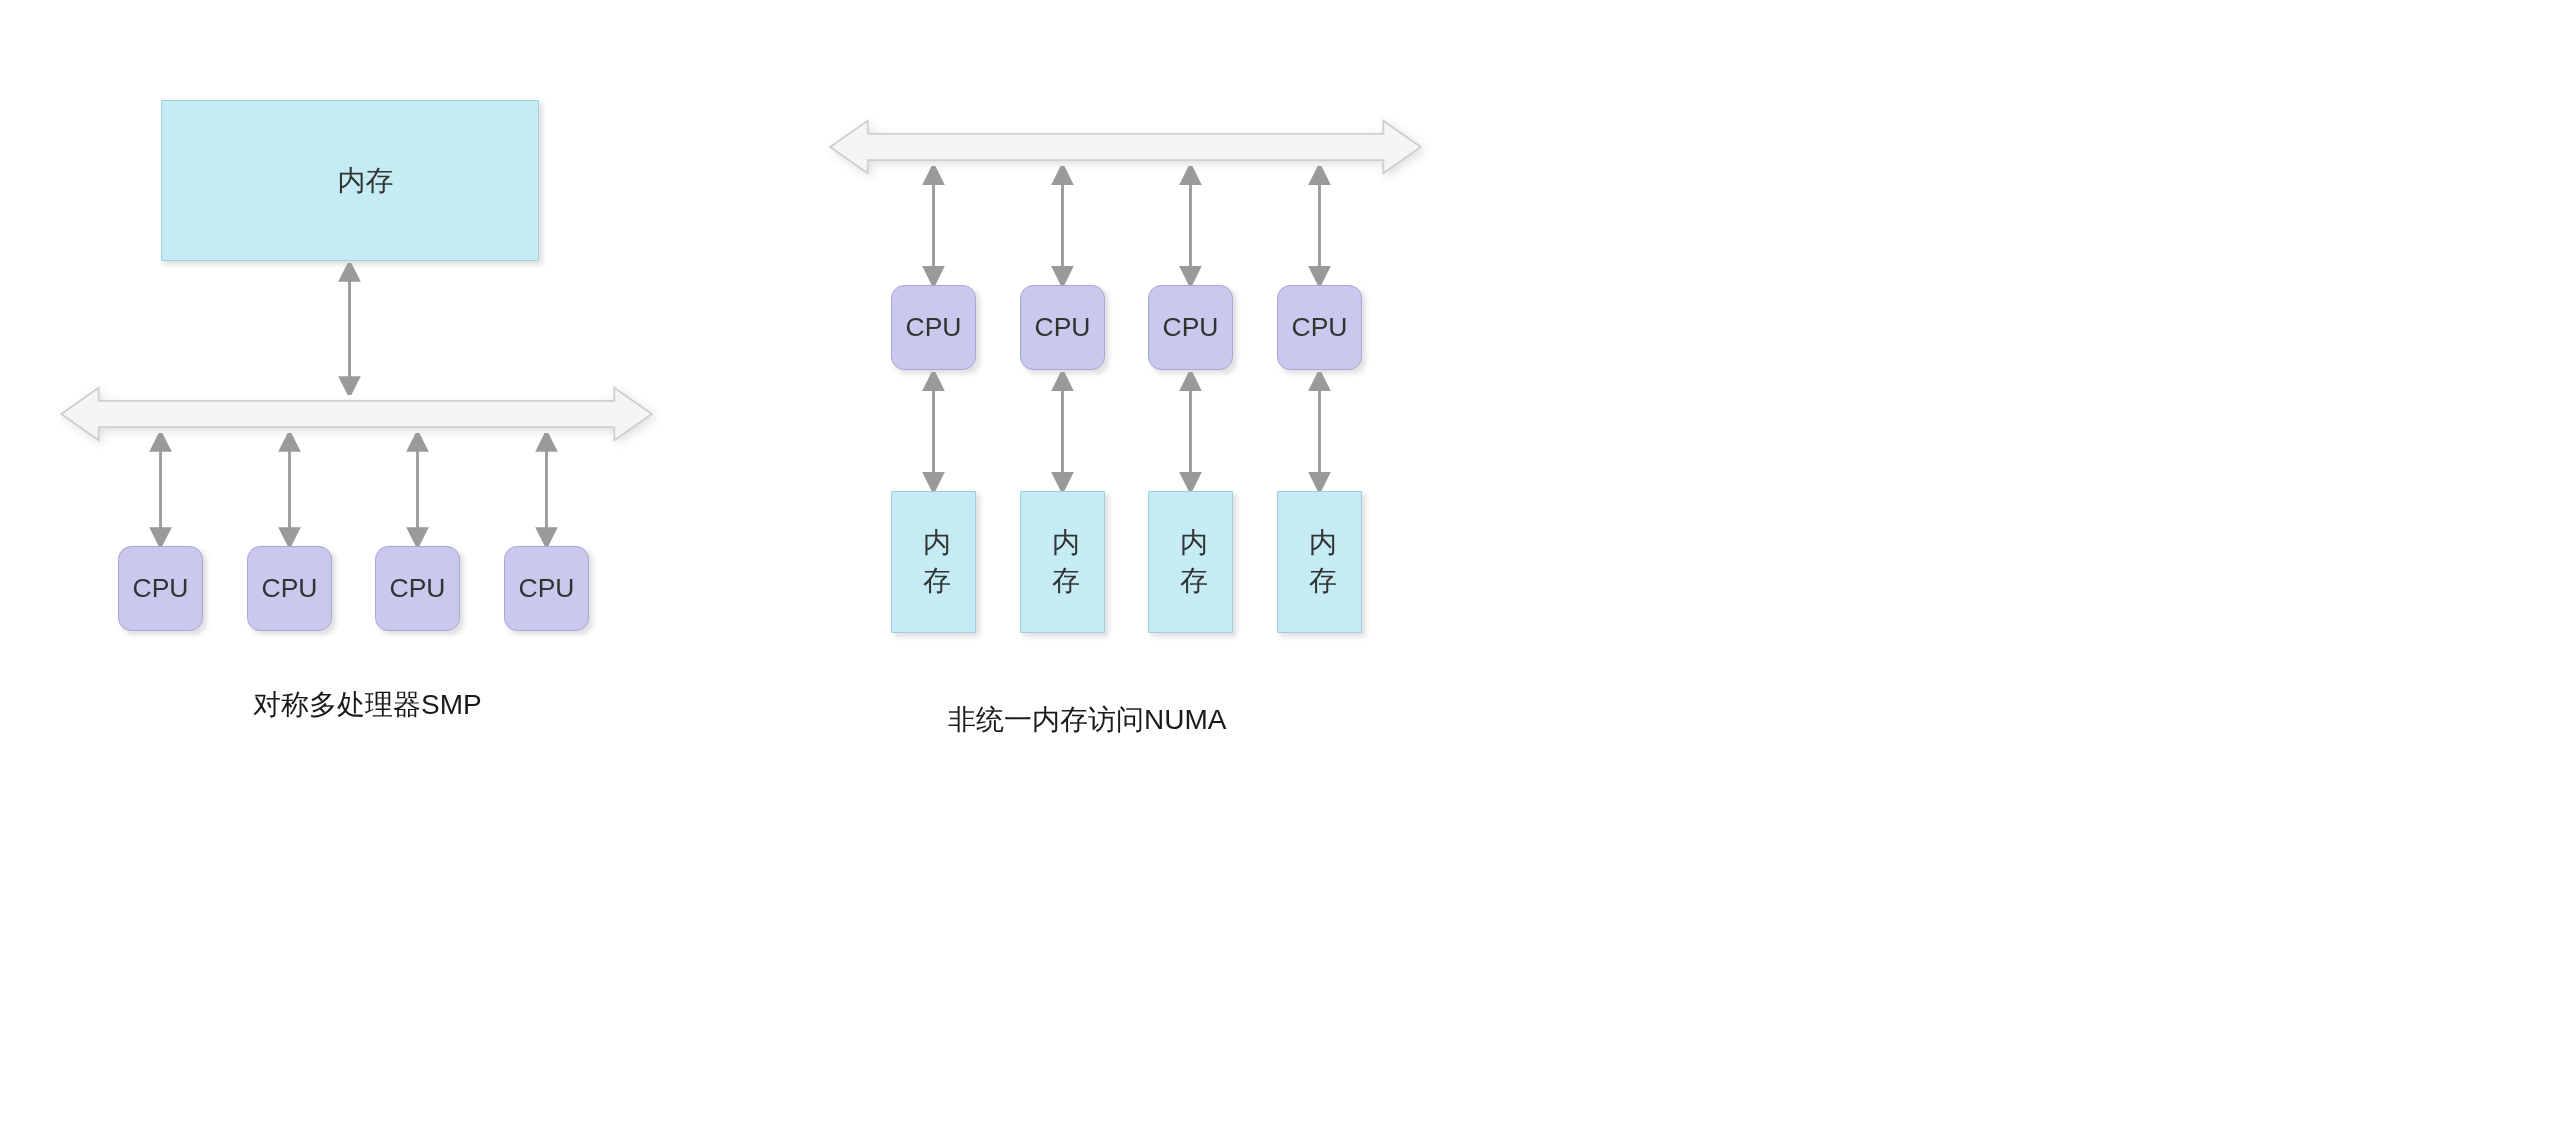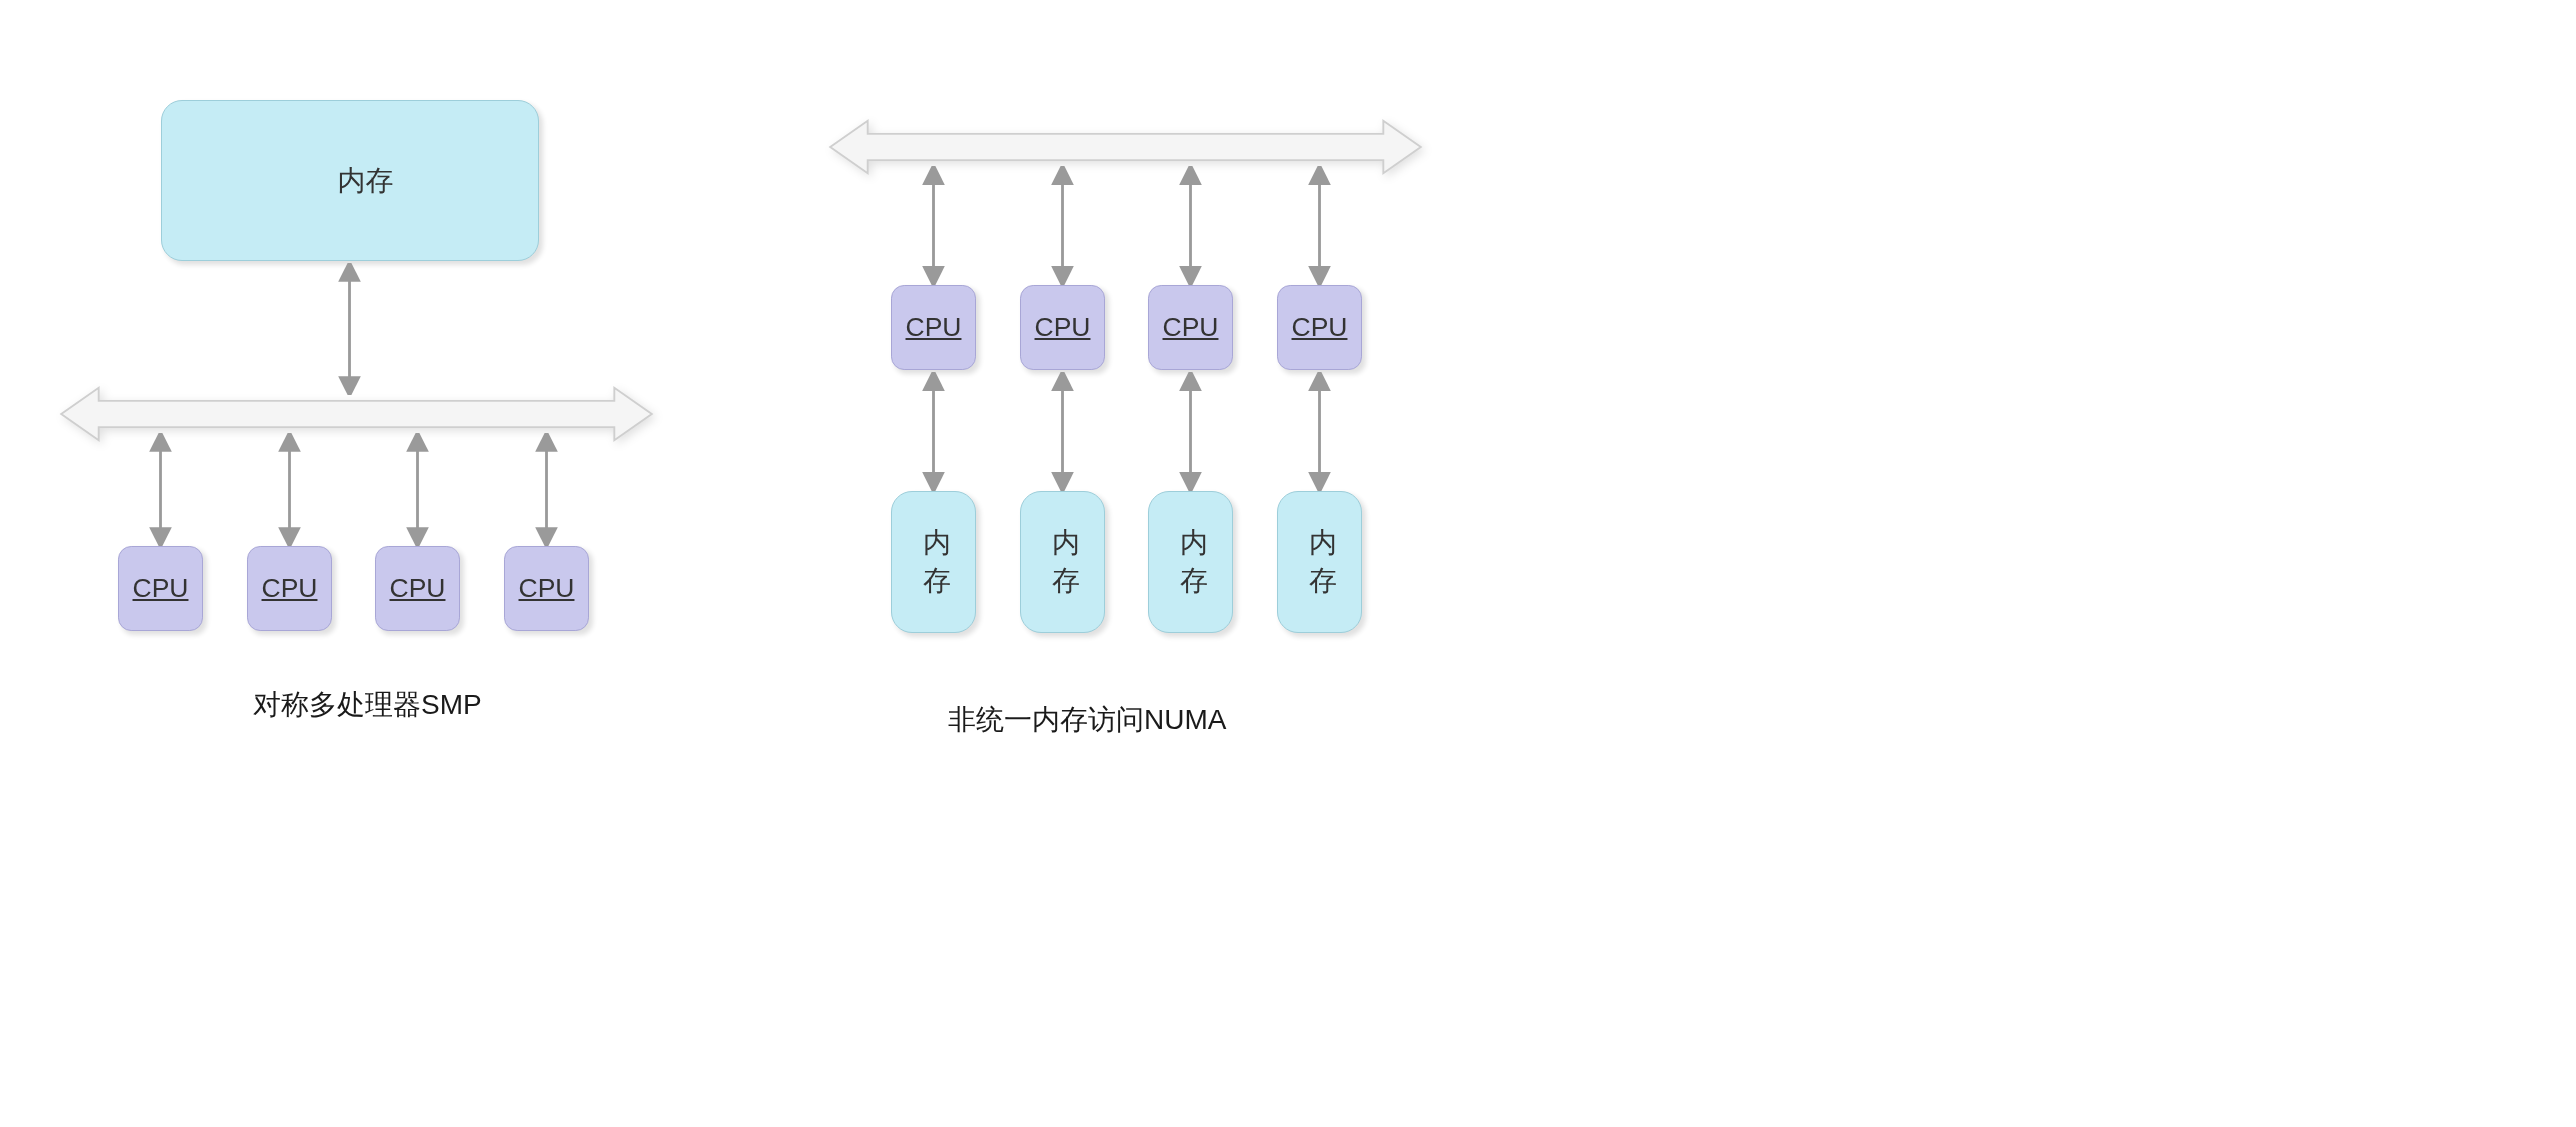--- a/index.html
+++ b/index.html
@@ -7,41 +7,40 @@
     background: #ffffff;
     font-family: "PingFang SC", "Microsoft YaHei", Arial, sans-serif;
     width: 2576px;
     height: 1127px;
     position: relative;
   }
   .mem-box {
     position: absolute;
     background: #c5ecf5;
     border: 1.9px solid #9dceda;
-    border-radius: 21px;
+    border-radius: 1px;
     display: flex;
     align-items: center;
     justify-content: center;
     font-size: 28px;
     color: #333;
     box-shadow: 3.8px 3.8px 5.7px rgba(0,0,0,0.12);
     padding-left: 31px;
   }
   .cpu-box {
     position: absolute;
     background: #c9c8ed;
     border: 1.9px solid #a8a6d6;
     border-radius: 13.2px;
     display: flex;
     align-items: center;
     justify-content: center;
     font-size: 26.5px;
     color: #333;
     box-shadow: 3.8px 3.8px 5.7px rgba(0,0,0,0.12);
-    text-decoration: underline;
   }
   .caption {
     position: absolute;
     font-size: 28px;
     color: #1a1a1a;
     text-align: center;
     width: auto;
   }
   .hbus {
     position: absolute;

